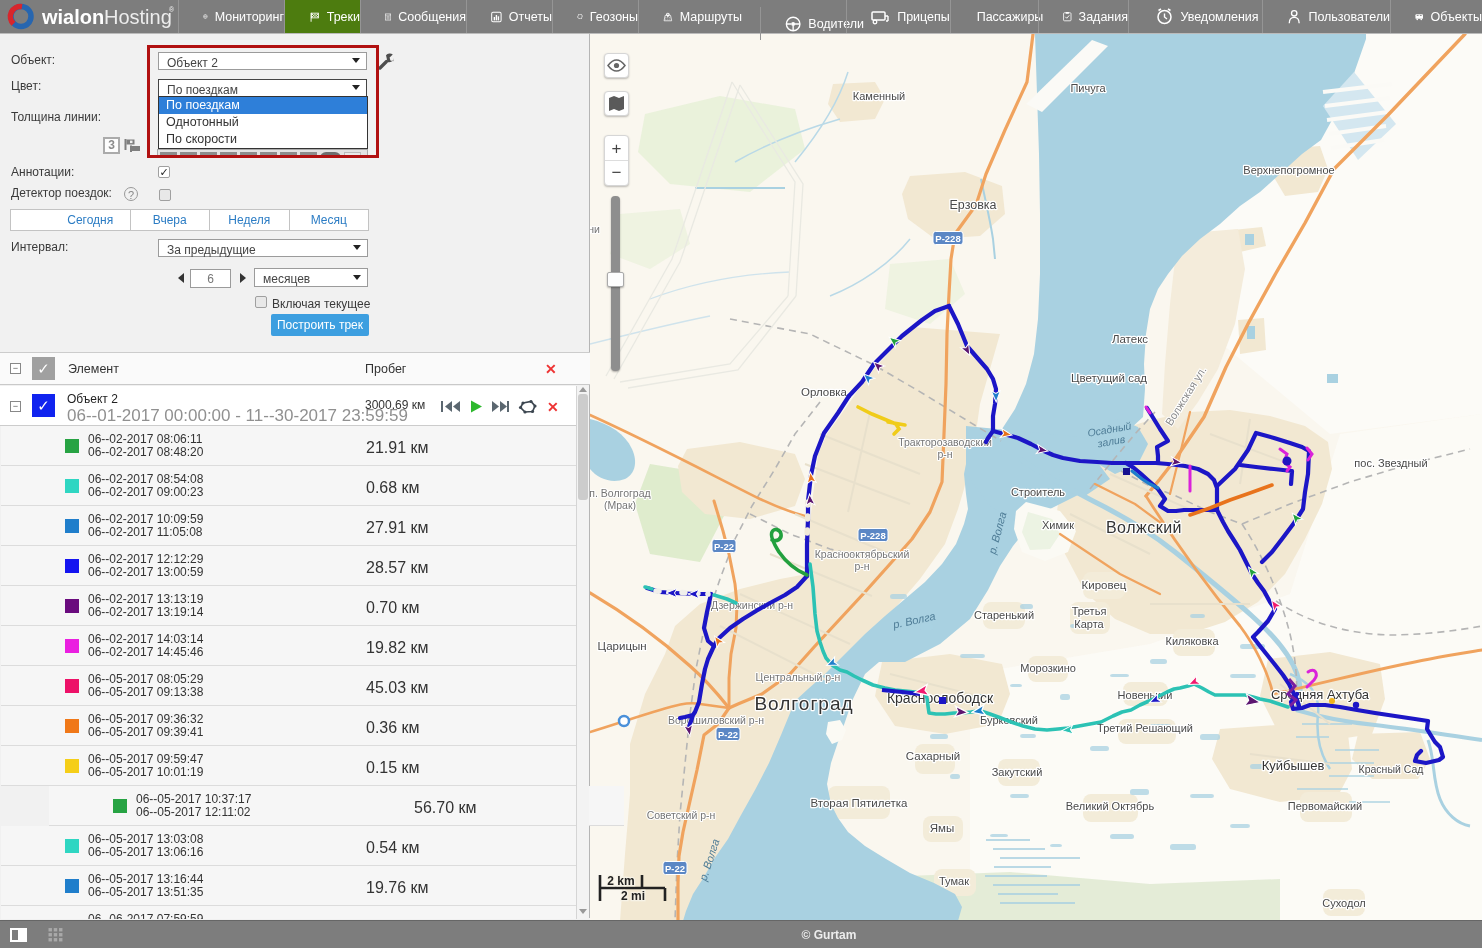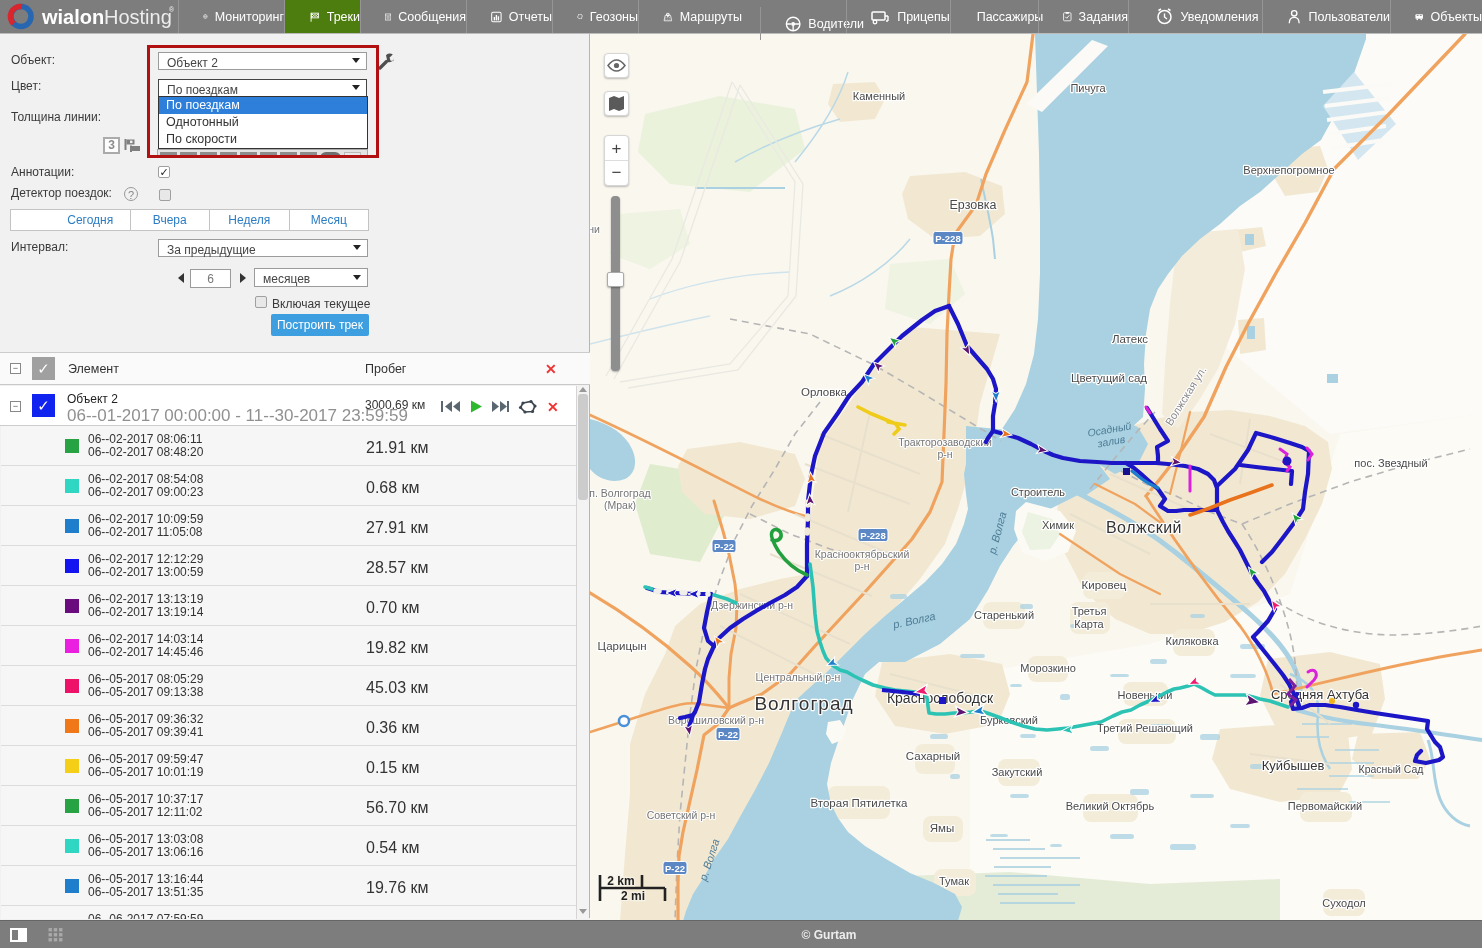--- a/index.html
+++ b/index.html
@@ -705,21 +705,21 @@
           <span class="d1">06--05-2017 09:36:32</span>
           <span class="d2">06--05-2017 09:39:41</span>
           <span class="dist">0.36 км</span>
         </div>
   <div class="trow" style="top:712px;">
           <span class="sq" style="background:#f5ce18;"></span>
           <span class="d1">06--05-2017 09:59:47</span>
           <span class="d2">06--05-2017 10:01:19</span>
           <span class="dist">0.15 км</span>
         </div>
-  <div class="trow" style="top:752px;">
+  <div class="trow" style="top:752px;margin-left:48px;">
           <span class="sq" style="background:#27a343;"></span>
           <span class="d1">06--05-2017 10:37:17</span>
           <span class="d2">06--05-2017 12:11:02</span>
           <span class="dist">56.70 км</span>
         </div>
   <div class="trow" style="top:792px;">
           <span class="sq" style="background:#2fd6c2;"></span>
           <span class="d1">06--05-2017 13:03:08</span>
           <span class="d2">06--05-2017 13:06:16</span>
           <span class="dist">0.54 км</span>

